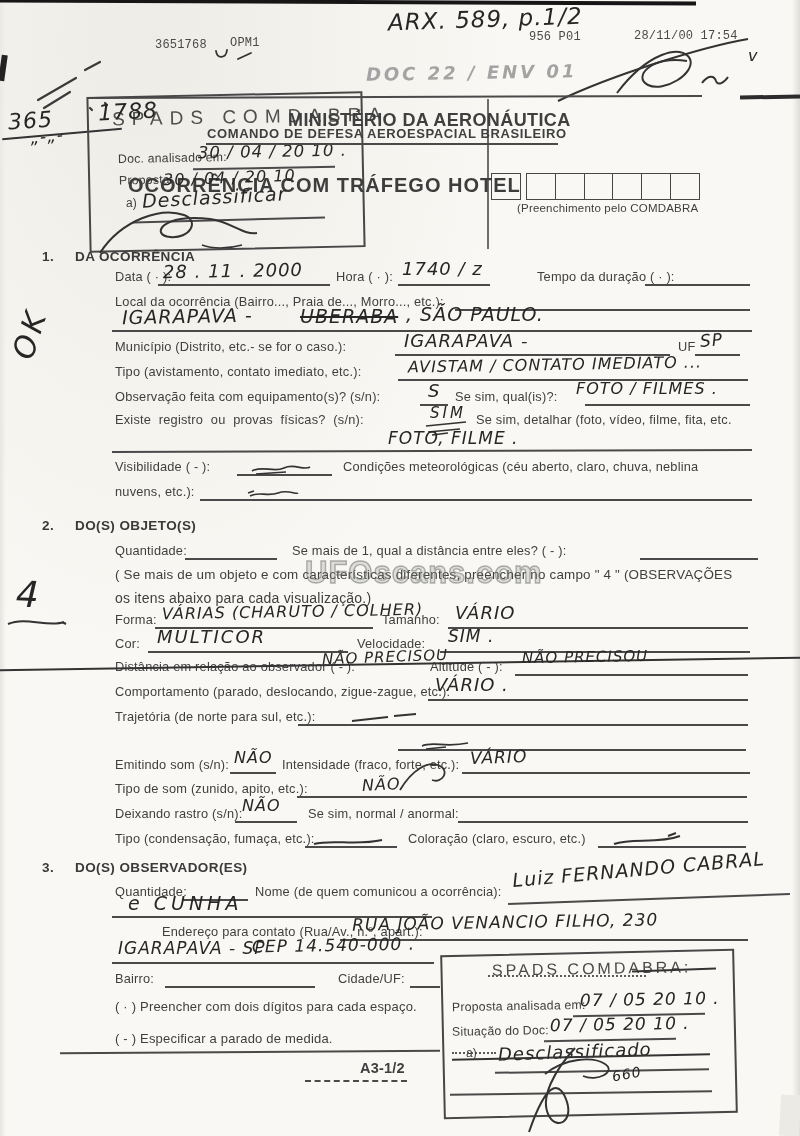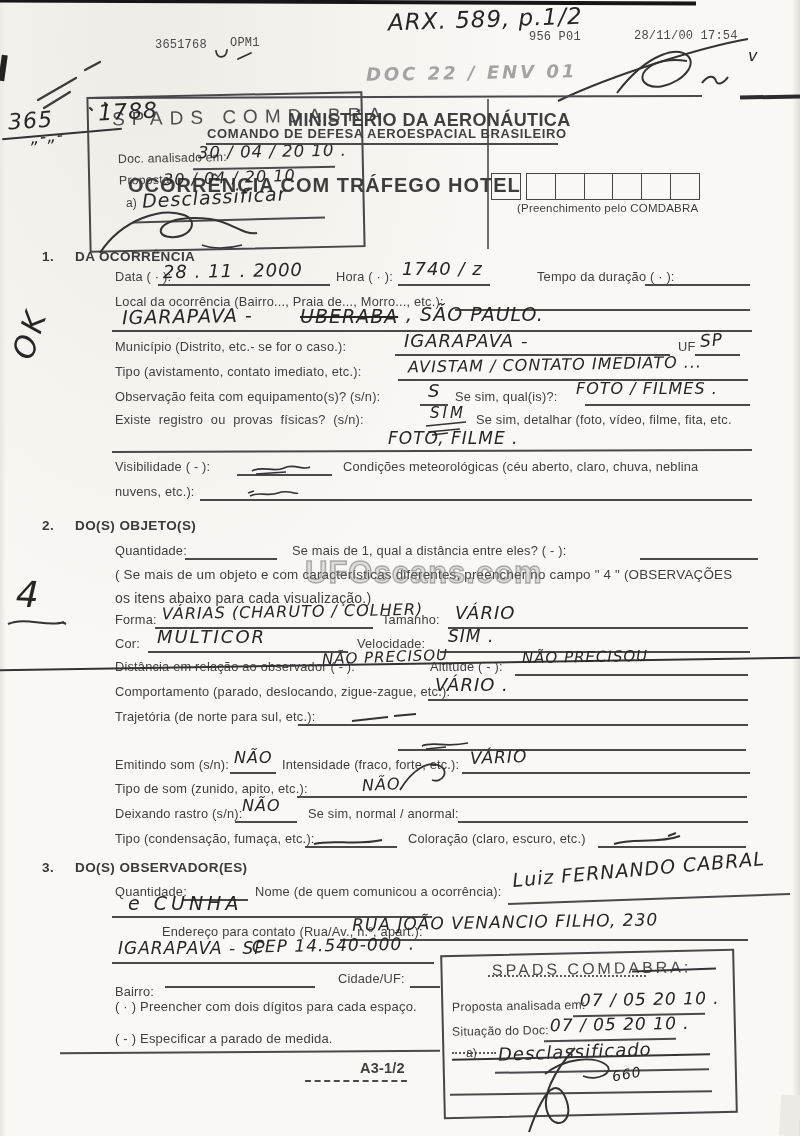--- a/index.html
+++ b/index.html
@@ -254,21 +254,21 @@
   <div class="hw" style="left:128px;top:892px;font-size:19px;letter-spacing:4px;">e CUNHA</div>
   <div class="ln" style="left:112px;top:916px;width:320px;height:2.4px;"></div>
 
   <div class="t" style="left:115px;top:924px;margin-left:47px;">Endereço para contato (Rua/Av., n.º, apart.):</div>
   <div class="hw" style="left:352px;top:912px;font-size:17px;transform:rotate(-1deg);">RUA JOÃO VENANCIO FILHO, 230</div>
   <div class="ln" style="left:340px;top:939px;width:408px;"></div>
   <div class="hw" style="left:118px;top:938px;font-size:17px;">IGARAPAVA - SP</div>
   <div class="hw" style="left:252px;top:935px;font-size:17px;transform:rotate(-1deg);">CEP  14.540-000 .</div>
   <div class="ln" style="left:112px;top:962px;width:322px;"></div>
 
-  <div class="t" style="left:115px;top:971px;margin-top:13px;">Bairro:</div>
+  <div class="t" style="left:115px;top:971px;">Bairro:</div>
   <div class="ln" style="left:165px;top:986px;width:150px;"></div>
   <div class="t" style="left:338px;top:971px;">Cidade/UF:</div>
   <div class="ln" style="left:410px;top:986px;width:30px;"></div>
 
   <div class="bx" style="left:442px;top:952px;width:290px;height:160px;transform:rotate(-1.3deg);border-width:2.5px;"></div>
   <div class="t" style="left:492px;top:960px;font-size:16px;letter-spacing:3px;color:#4a4a4a;transform:rotate(-1deg);">SPADS COMDABRA:</div>
   <div class="ln" style="left:632px;top:969px;width:84px;transform:rotate(-2deg);background:#333;"></div>
   <div class="dot" style="left:488px;top:975px;width:158px;"></div>
   <div class="t" style="left:452px;top:999px;font-size:12.3px;transform:rotate(-1deg);">Proposta analisada em:</div>
   <div class="hw" style="left:580px;top:989px;font-size:17px;transform:rotate(-1deg);">07 / 05 20 10 .</div>

